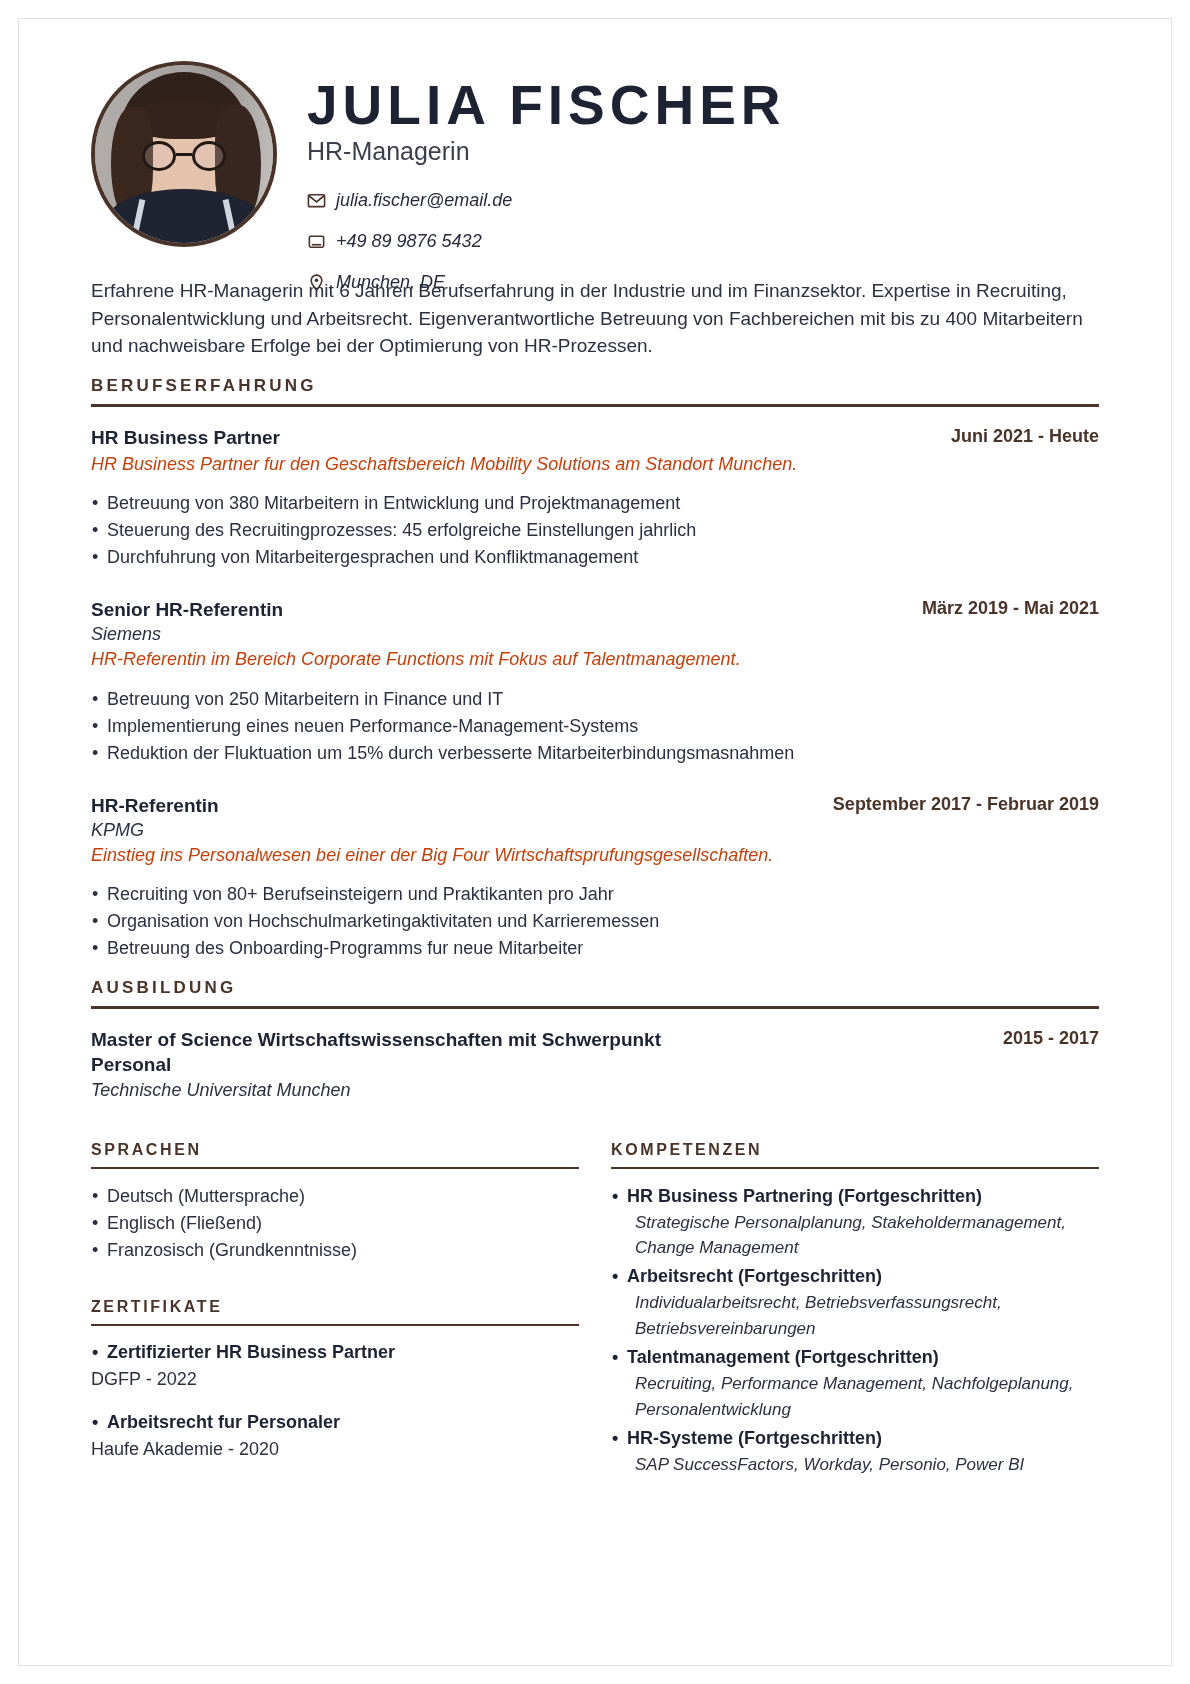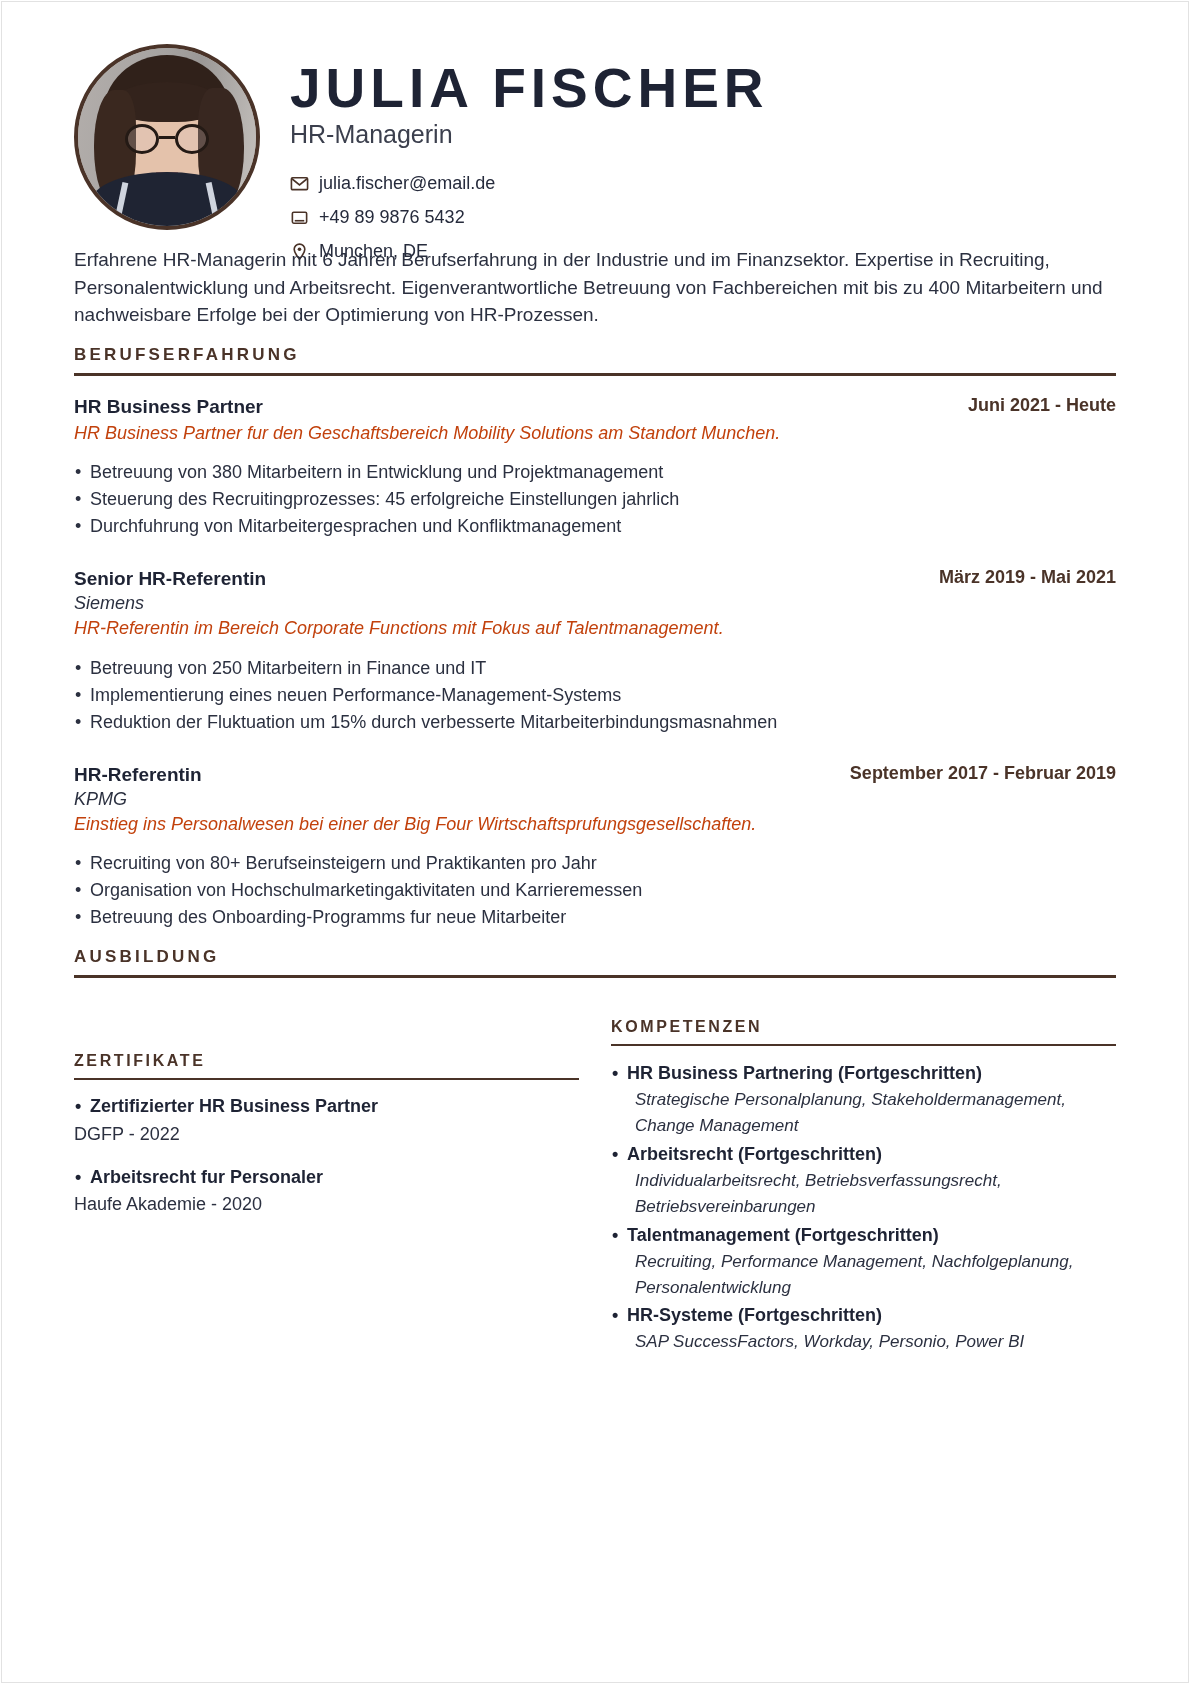--- a/index.html
+++ b/index.html
@@ -8,21 +8,21 @@
     background: #d8d8d8;
   }
   body {
     font-family: "Liberation Sans", sans-serif;
   }
   .page {
     width: 1190px;
     height: 1684px;
     background: #ffffff;
     box-sizing: border-box;
-    padding: 1px;
+    padding: 18px;
     position: relative;
     overflow: hidden;
   }
   .sheet {
     border: 1px solid #e2e2e2;
     width: 100%;
     height: 100%;
     box-sizing: border-box;
     padding: 26px 72px 40px 72px;
     position: relative;
@@ -190,21 +190,22 @@
   }
   .role {
     font-size: 25px;
     color: #3b3f4d;
     margin: 0 0 24px 0;
     font-weight: normal;
   }
   .contacts {
     display: flex;
     flex-direction: column;
-    gap: 13px;
+    gap: 20px;
+    font-style: italic;
   }
   .contact {
     display: flex;
     align-items: center;
     gap: 10px;
     font-size: 18px;
     color: #262b3c;
   }
   .contact svg { display: block; }
 
@@ -484,25 +485,41 @@
           <li>Organisation von Hochschulmarketingaktivitaten und Karrieremessen</li>
           <li>Betreuung des Onboarding-Programms fur neue Mitarbeiter</li>
         </ul>
       </div>
     </div>
 
     <div class="section">
       <div class="sec-title">AUSBILDUNG</div>
       <div class="sec-rule"></div>
 
+      <div class="entry">
+        <div class="entry-top">
+          <div class="entry-title" style="max-width:620px;">Master of Science Wirtschaftswissenschaften mit Schwerpunkt Personal</div>
+          <div class="entry-date">2015 - 2017</div>
+        </div>
+        <div class="entry-org">Technische Universitat Munchen</div>
+      </div>
     </div>
 
     <div class="cols">
 
       <div class="col">
+        <div>
+          <div class="sub-title">SPRACHEN</div>
+          <div class="sub-rule"></div>
+          <ul class="simple-list">
+            <li>Deutsch (Muttersprache)</li>
+            <li>Englisch (Fließend)</li>
+            <li>Franzosisch (Grundkenntnisse)</li>
+          </ul>
+        </div>
 
         <div class="sub-block">
           <div class="sub-title">ZERTIFIKATE</div>
           <div class="sub-rule"></div>
 
           <div class="cert">
             <div class="cert-name">Zertifizierter HR Business Partner</div>
             <div class="cert-meta">DGFP - 2022</div>
           </div>
 

